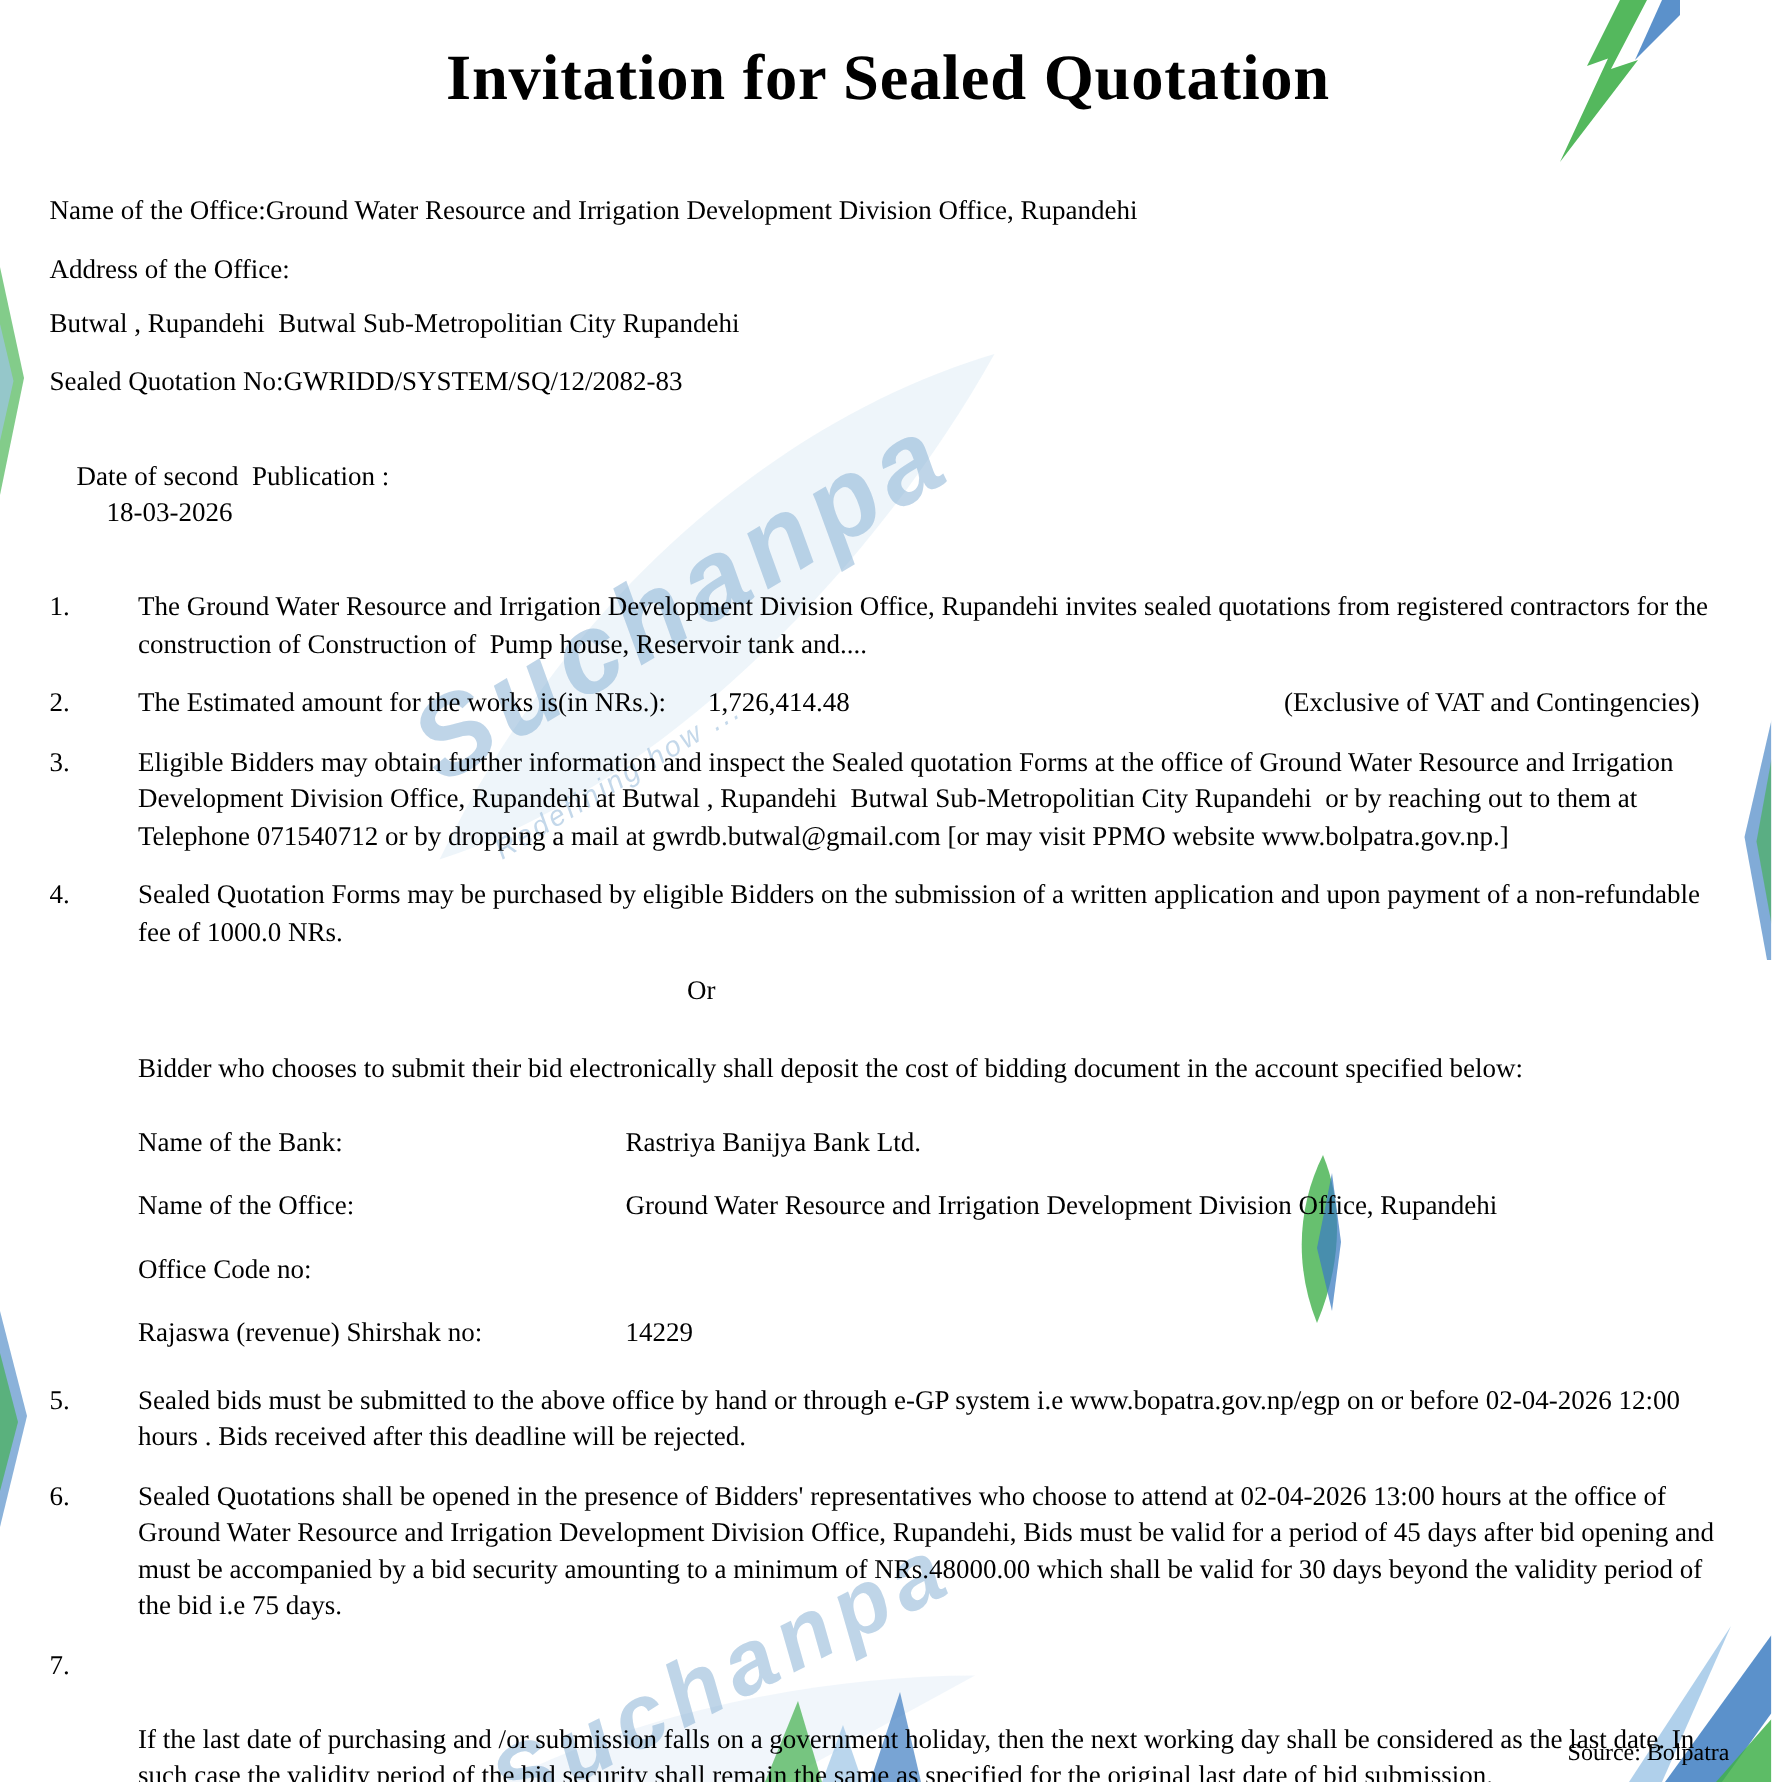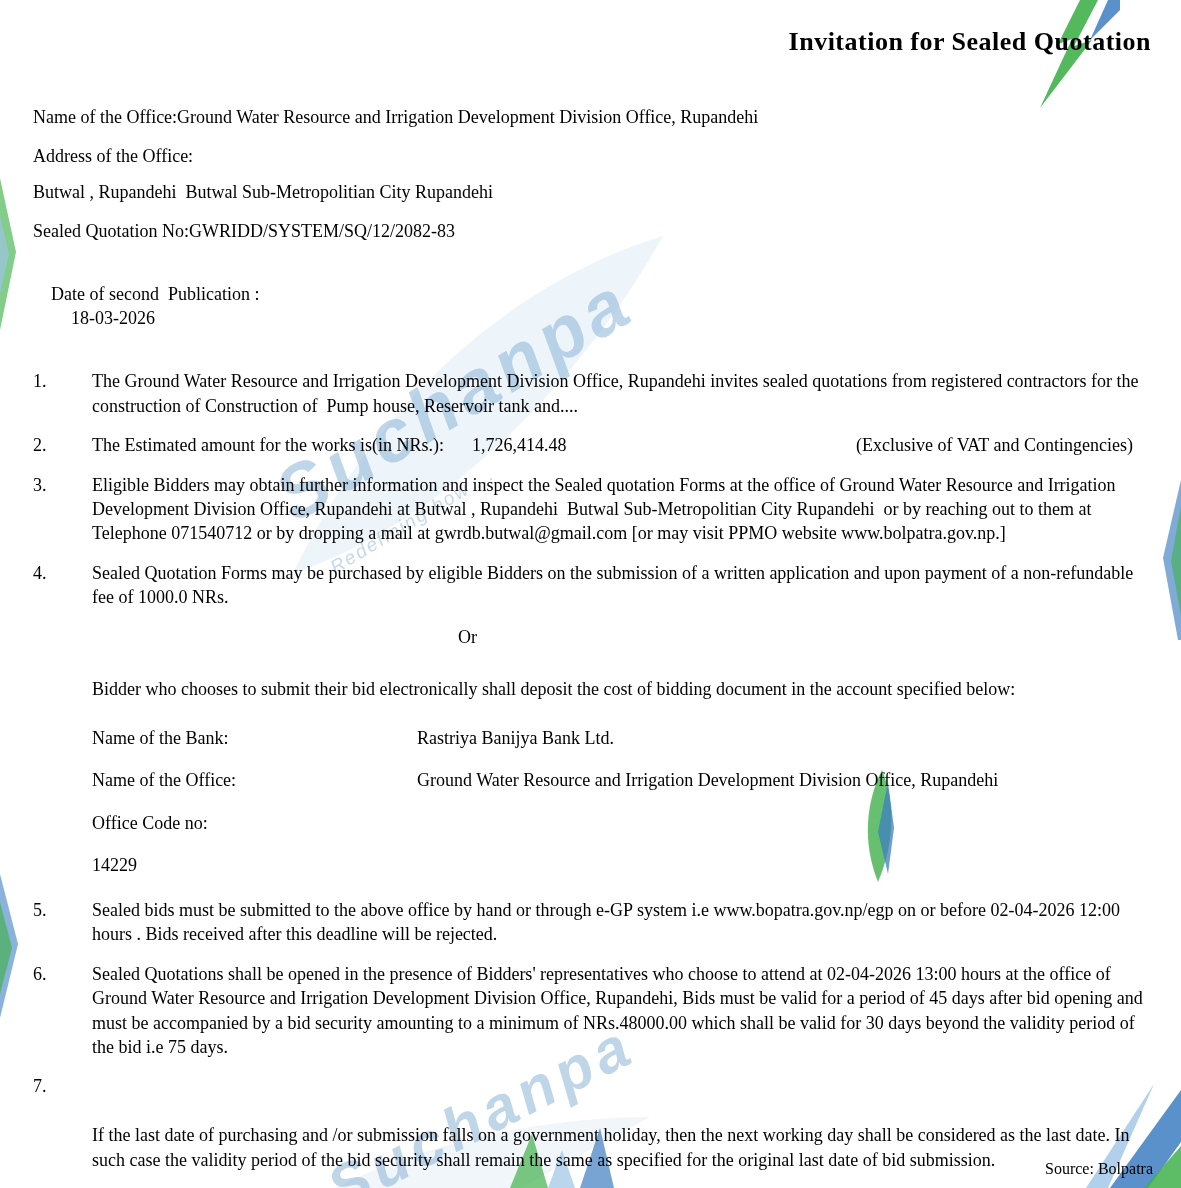--- a/index.html
+++ b/index.html
@@ -11,21 +11,21 @@
   .decor{position:absolute;z-index:0;pointer-events:none;}
   .watermark{
     position:absolute;z-index:0;pointer-events:none;white-space:nowrap;
     color:rgba(138,178,214,0.55);
     font-family:"Liberation Sans", sans-serif;font-weight:bold;font-style:italic;
   }
   .wm-main{letter-spacing:6px;}
   .wm-tagline{font-weight:normal;letter-spacing:2px;color:rgba(138,178,214,0.5);}
   .content{position:relative;z-index:2;padding:0 30px 0 33px;}
   h1.doc-title{
-    text-align:right;font-size:26px;font-weight:bold;
+    text-align:center;font-size:43px;font-weight:bold;
     margin:24px 0 46px 0;letter-spacing:0.5px;
   }
   .line{margin:0 0 14px 0;white-space:pre-wrap;}
   .no-gap{margin-bottom:12px;}
   .date-line .date-val{display:inline-block;margin-left:20px;}
   .item{display:flex;margin-bottom:15px;}
   .item .num{flex:0 0 59px;}
   .itext{flex:1;white-space:pre-wrap;}
   .est-row{display:flex;white-space:pre-wrap;}
   .est-row .amount{margin-left:28px;}
@@ -142,20 +142,21 @@
       <span class="bvalue">Rastriya Banijya Bank Ltd.</span>
     </div>
     <div class="bank-row">
       <span class="blabel">Name of the Office:</span>
       <span class="bvalue">Ground Water Resource and Irrigation Development Division Office, Rupandehi</span>
     </div>
     <div class="bank-row">
       <span class="blabel">Office Code no:</span>
     </div>
     <div class="bank-row">
+      <span class="blabel">Rajaswa (revenue) Shirshak no:</span>
       <span class="bvalue">14229</span>
     </div>
   </div>
 
   <div class="item">
     <span class="num">5.</span>
     <div class="itext">Sealed bids must be submitted to the above office by hand or through e-GP system i.e www.bopatra.gov.np/egp on or before 02-04-2026 12:00 hours . Bids received after this deadline will be rejected.</div>
   </div>
 
   <div class="item">

